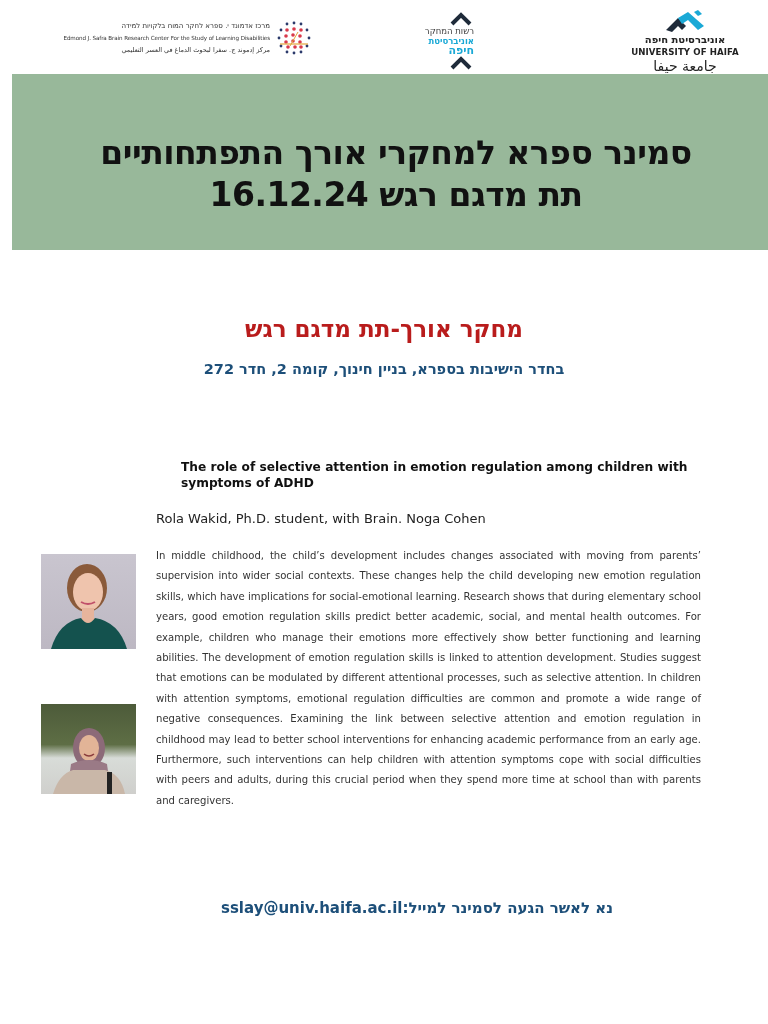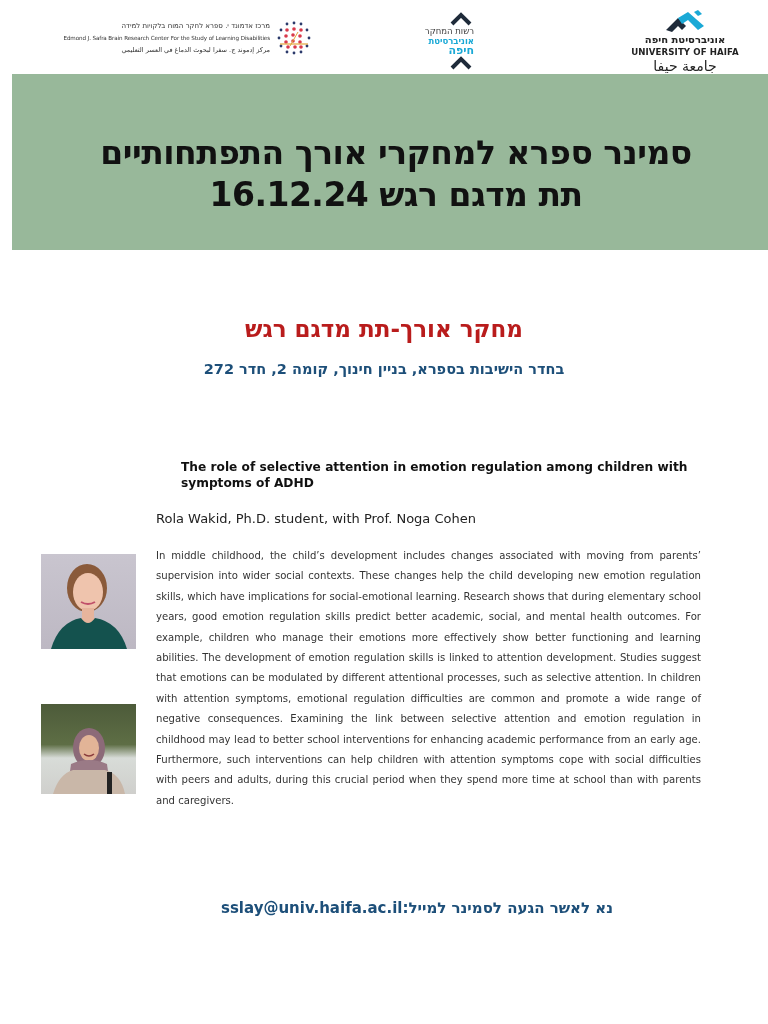--- a/index.html
+++ b/index.html
@@ -134,21 +134,21 @@
     <div>תת מדגם רגש 16.12.24</div>
   </div>
 </div>
 
 <div class="sub-title">מחקר אורך-תת מדגם רגש</div>
 <div class="meeting">
   <div>בחדר הישיבות בספרא, בניין חינוך, קומה 2, חדר 272</div>
 </div>
 
 <div class="talk-title">The role of selective attention in emotion regulation among children with symptoms of ADHD</div>
-<div class="speakers">Rola Wakid, Ph.D. student, with Prof. Noga Cohen</div>
+<div class="speakers">Rola Wakid, Ph.D. student, with Brain. Noga Cohen</div>
 
 <div class="photo photo1" title="Portrait of Prof. Noga Cohen">
   <svg width="95" height="95" viewBox="0 0 95 95">
     <ellipse cx="46" cy="34" rx="20" ry="24" fill="#8a5a3a"></ellipse>
     <ellipse cx="47" cy="38" rx="15" ry="19" fill="#efc4ad"></ellipse>
     <path d="M40 48 Q47 52 54 48" stroke="#c0506a" stroke-width="2" fill="none"></path>
     <rect x="41" y="54" width="12" height="12" fill="#e6b49c"></rect>
     <path d="M10 95 Q18 68 40 64 L54 64 Q78 68 86 95 Z" fill="#14524e"></path>
     <path d="M40 64 Q47 74 54 64" fill="#e6b49c"></path>
   </svg>

